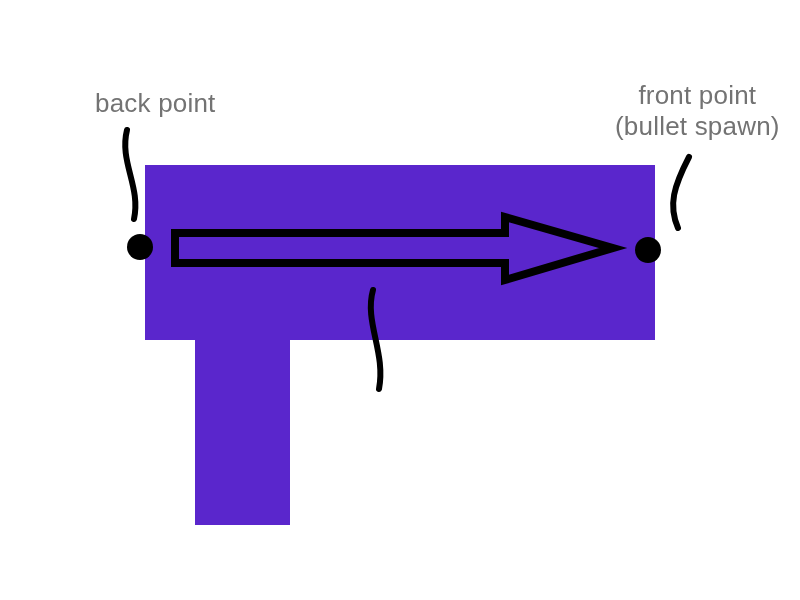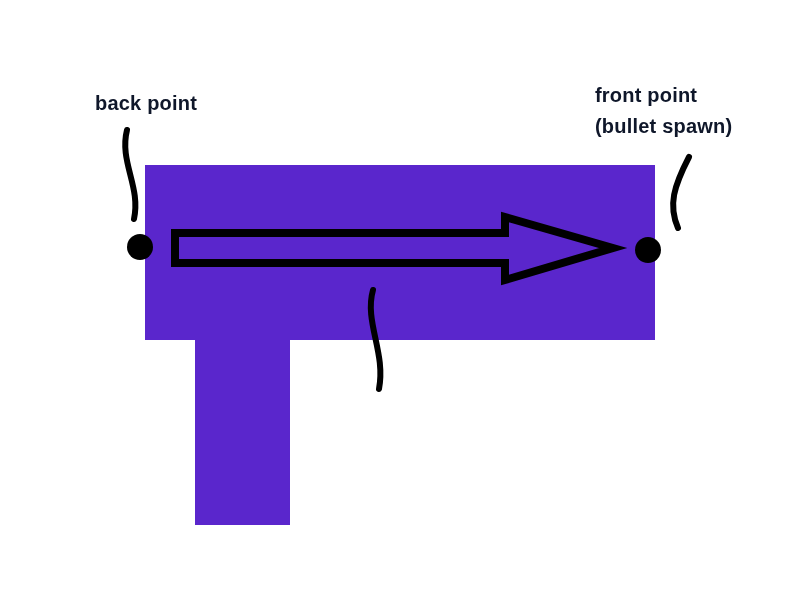--- a/index.html
+++ b/index.html
@@ -15,34 +15,34 @@
     background: #ffffff;
     overflow: hidden;
   }
   .canvas svg {
     position: absolute;
     left: 0;
     top: 0;
   }
   .label {
     position: absolute;
-    color: #0f172a;
-    font-size: 20px;
+    color: #737373;
+    font-size: 26px;
     line-height: 31px;
     white-space: pre-line;
     letter-spacing: 0.2px;
-    font-weight: bold;
   }
   .back-label {
     left: 95px;
     top: 88px;
   }
   .front-label {
-    left: 595px;
+    left: 615px;
     top: 80px;
+    text-align: center;
   }
   .annotation-label {
     left: 368px;
     top: 416px;
   }
 </style>
 </head>
 <body>
 
 <div class="canvas">

